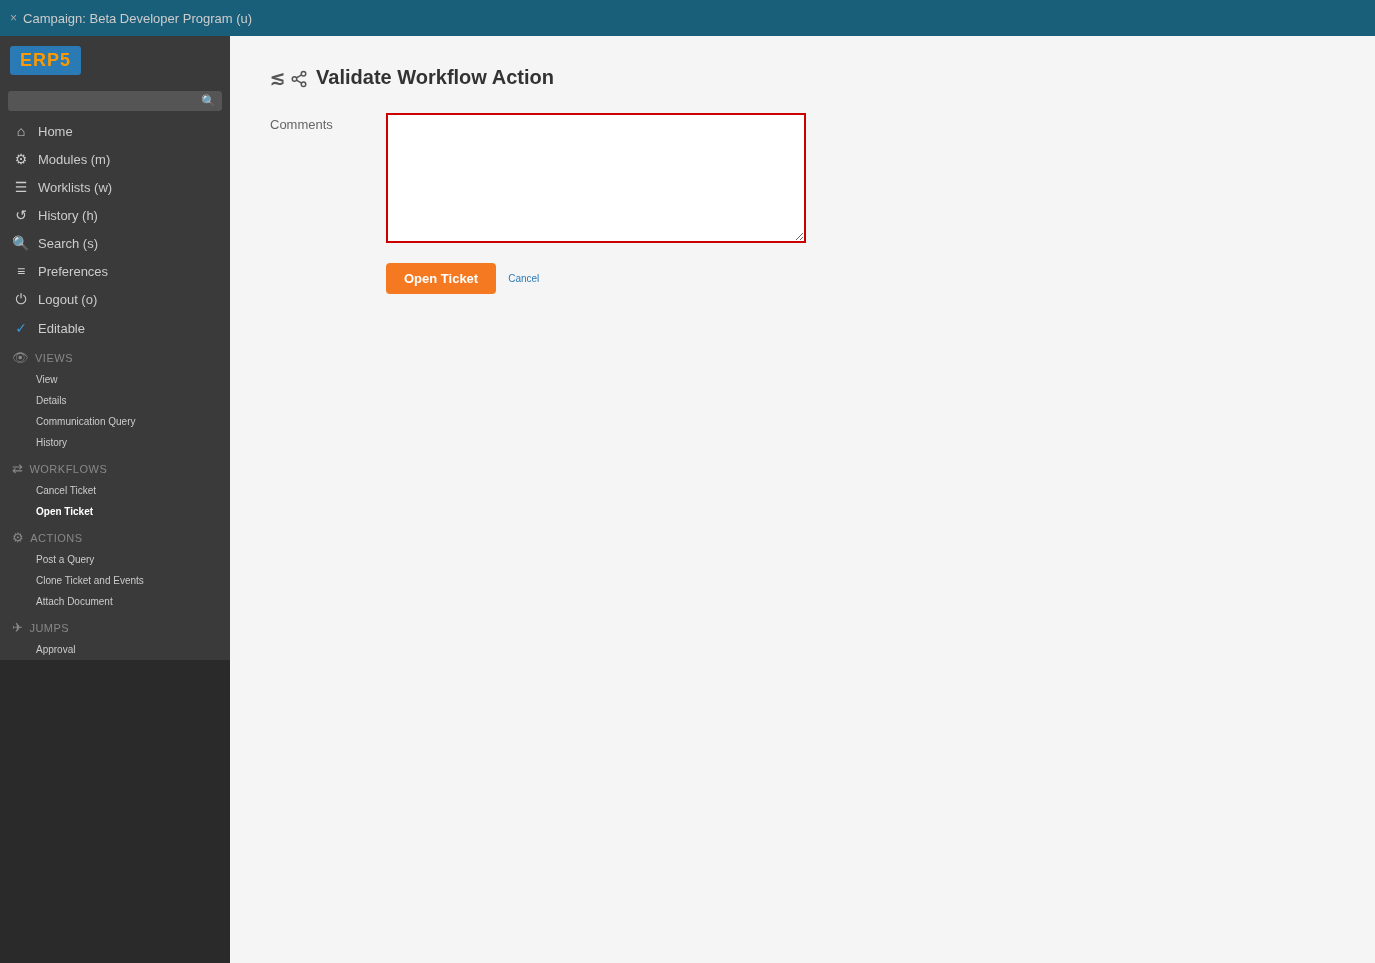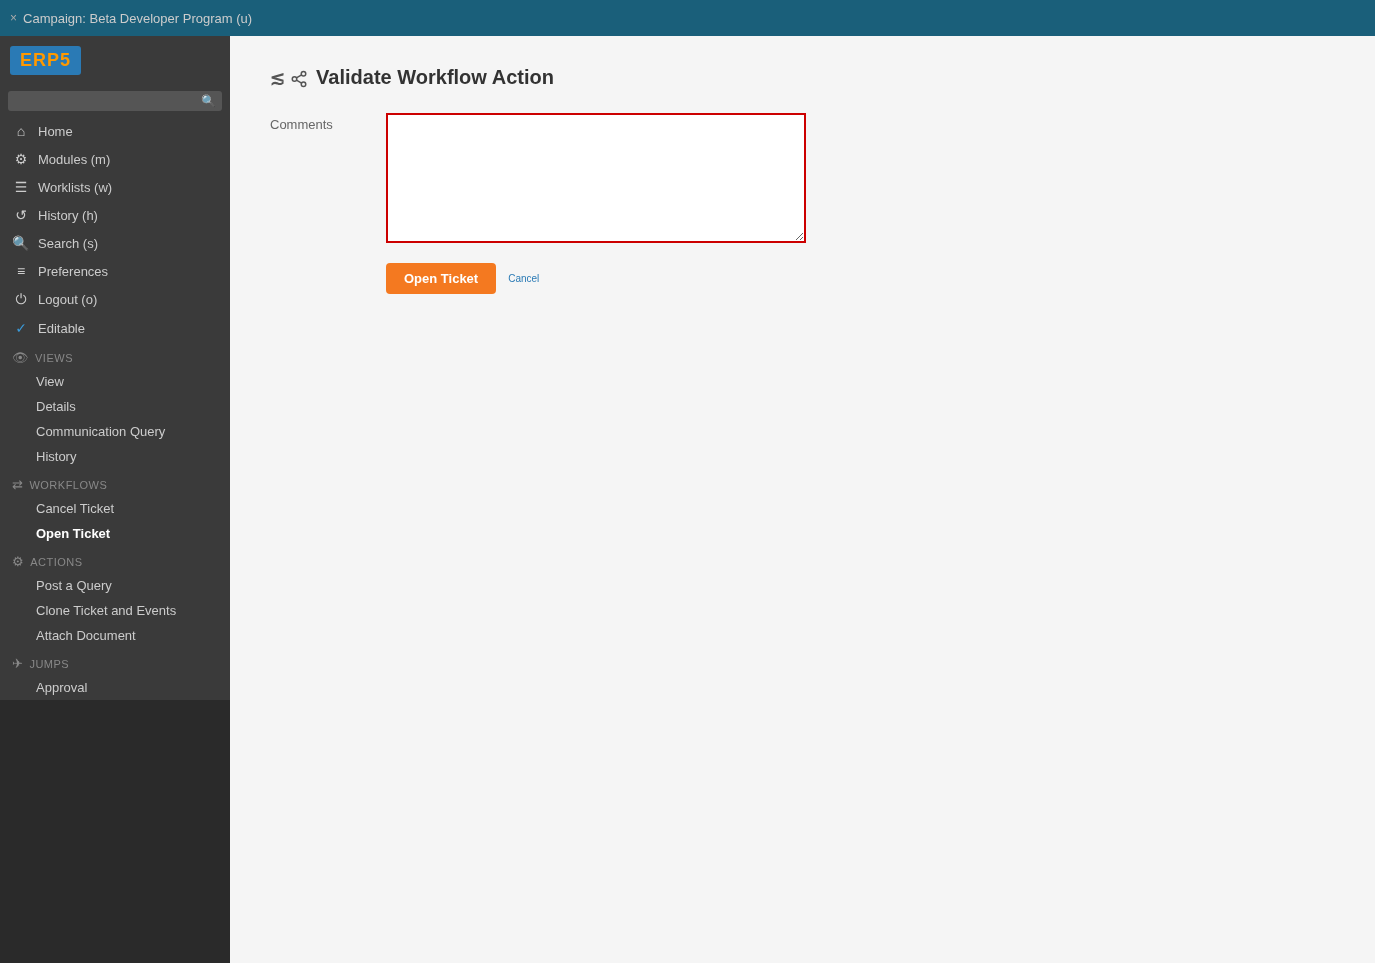--- a/index.html
+++ b/index.html
@@ -101,21 +101,21 @@
       display: flex;
       align-items: center;
       gap: 6px;
     }
     .section-label .section-icon { font-size: 13px; }
 
     .sub-item {
       padding: 5px 12px 5px 36px;
       color: #ccc;
       cursor: pointer;
-      font-size: 13px;
+      font-size: 10px;
     }
     .sub-item.active { color: white; font-weight: bold; }
 
     
     .content-area {
       flex: 1;
       background-color: #f5f5f5;
       overflow-y: auto;
       padding: 30px 40px;
     }

